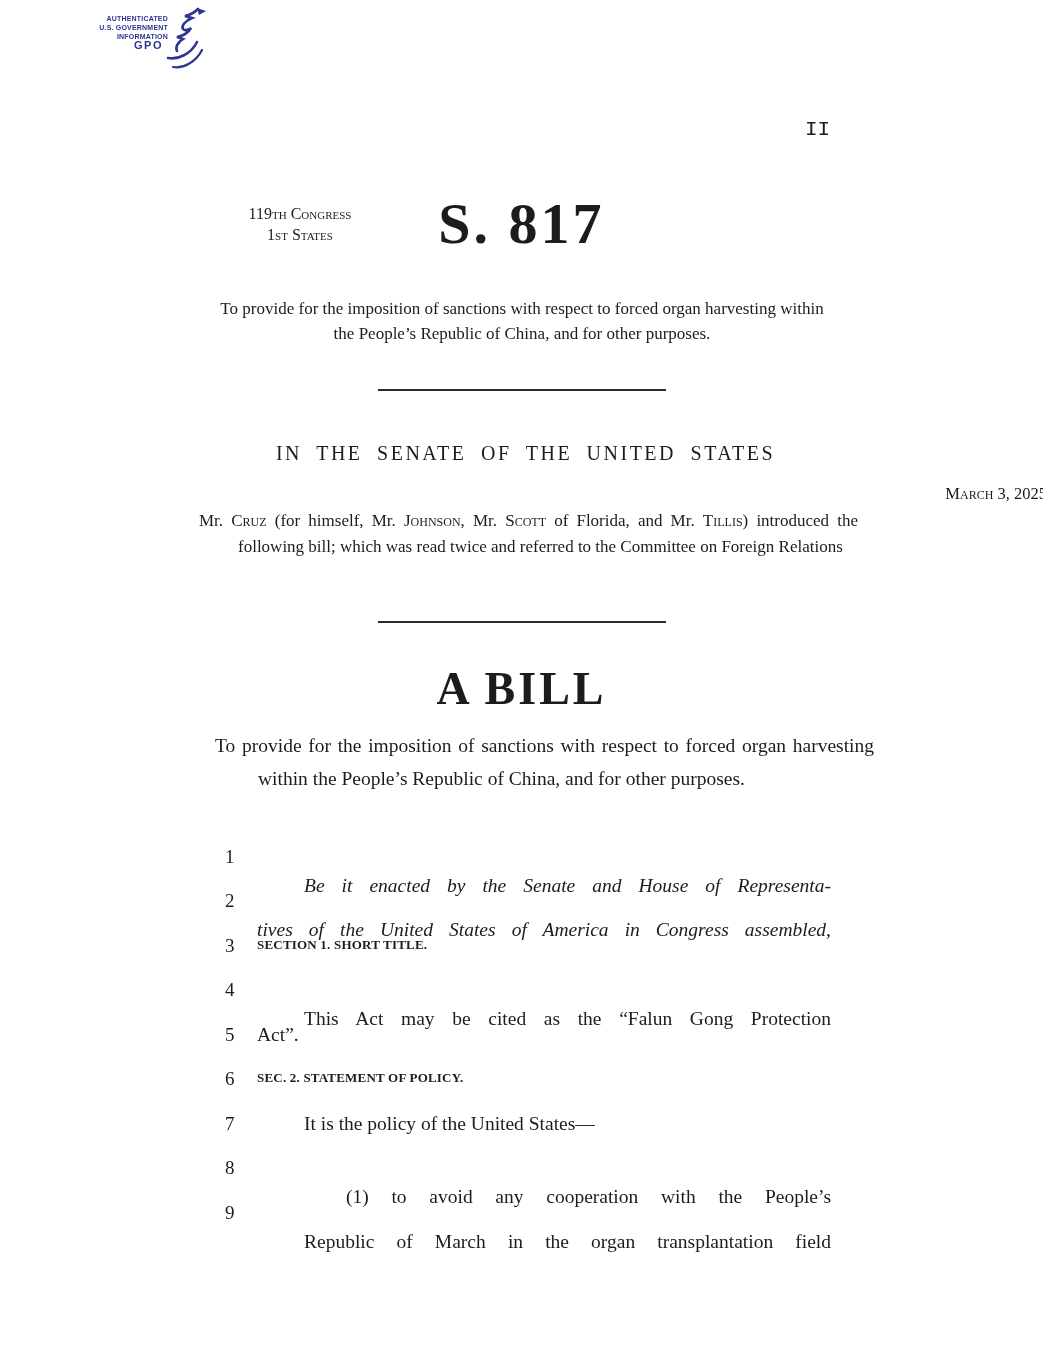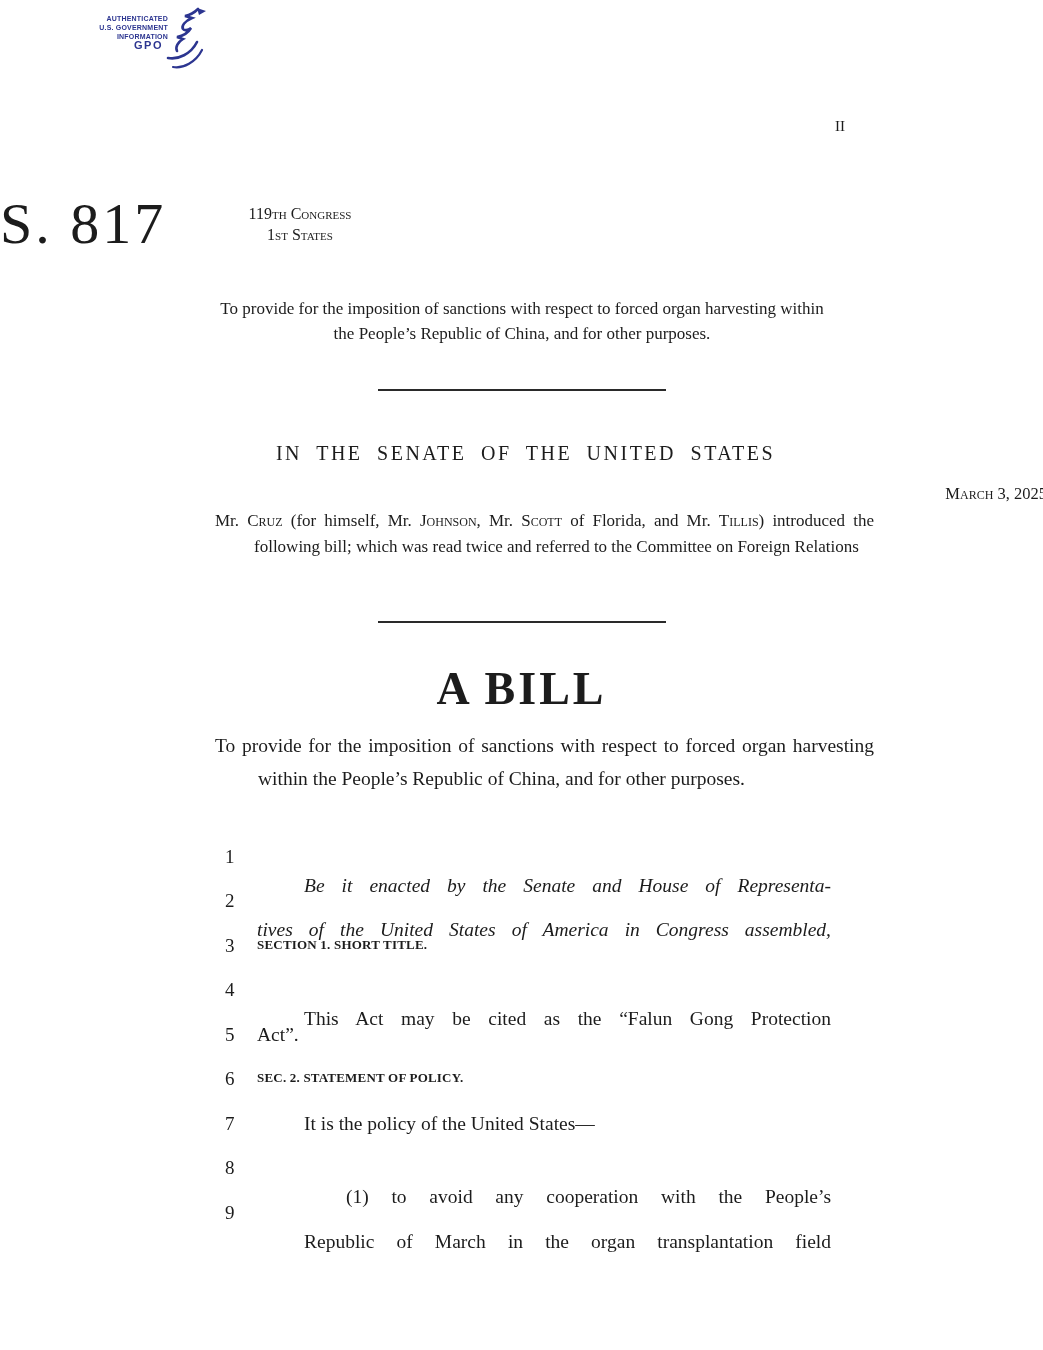--- a/index.html
+++ b/index.html
@@ -20,39 +20,39 @@
     font-size:7px;line-height:9px;color:#2c3590;letter-spacing:.2px;
   }
   .logo-gpo{
     position:absolute;left:64px;top:33px;
     font-family:"Liberation Sans", sans-serif;font-weight:bold;
     font-size:11px;letter-spacing:1.5px;color:#2c3590;
   }
   .logo-eagle{position:absolute;left:96px;top:0;}
 
   
-  #pagenum{left:805px;top:118px;width:40px;text-align:right;font-size:15px;}
+  #pagenum{left:805px;top:118px;width:40px;text-align:left;font-size:21px;font-family:Liberation Mono, monospace;}
 
   
   #congress-block{left:211px;top:203px;width:178px;text-align:center;
     font-size:16px;line-height:21px;}
-  #bill-number{left:0;top:190px;width:100%;text-align:left;
-    font-size:58px;font-weight:normal;letter-spacing:3px;}
+  #bill-number{left:0;top:190px;width:100%;text-align:center;
+    font-size:58px;font-weight:bold;letter-spacing:3px;}
 
   #summary{left:211px;top:296px;width:622px;text-align:center;
     font-size:17px;line-height:25px;}
 
   .rule{height:2px;background:#2a2a2a;}
   #rule1{left:378px;top:389px;width:288px;}
   #rule2{left:378px;top:621px;width:288px;}
 
   #senate-heading{left:4px;top:442px;width:100%;text-align:center;
     font-size:20px;letter-spacing:2.5px;word-spacing:7px;}
   #date{left:4px;top:484px;width:100%;text-align:right;font-size:16.5px;}
-  #sponsor{left:215px;top:508px;width:620px;font-size:17px;line-height:25.5px;
+  #sponsor{left:199px;top:508px;width:620px;font-size:17px;line-height:25.5px;
     text-align:justify;padding-left:39px;text-indent:-39px;}
 
   #abill{left:0;top:662px;width:100%;text-align:center;
     font-size:46px;font-weight:bold;letter-spacing:3px;}
   #purpose{left:215px;top:729px;width:616px;font-size:19.5px;line-height:33px;
     text-align:justify;padding-left:43px;text-indent:-43px;}
 
   
   #bodylines{left:225px;top:846px;width:606px;height:420px;}
   .line{position:absolute;left:0;width:100%;}

